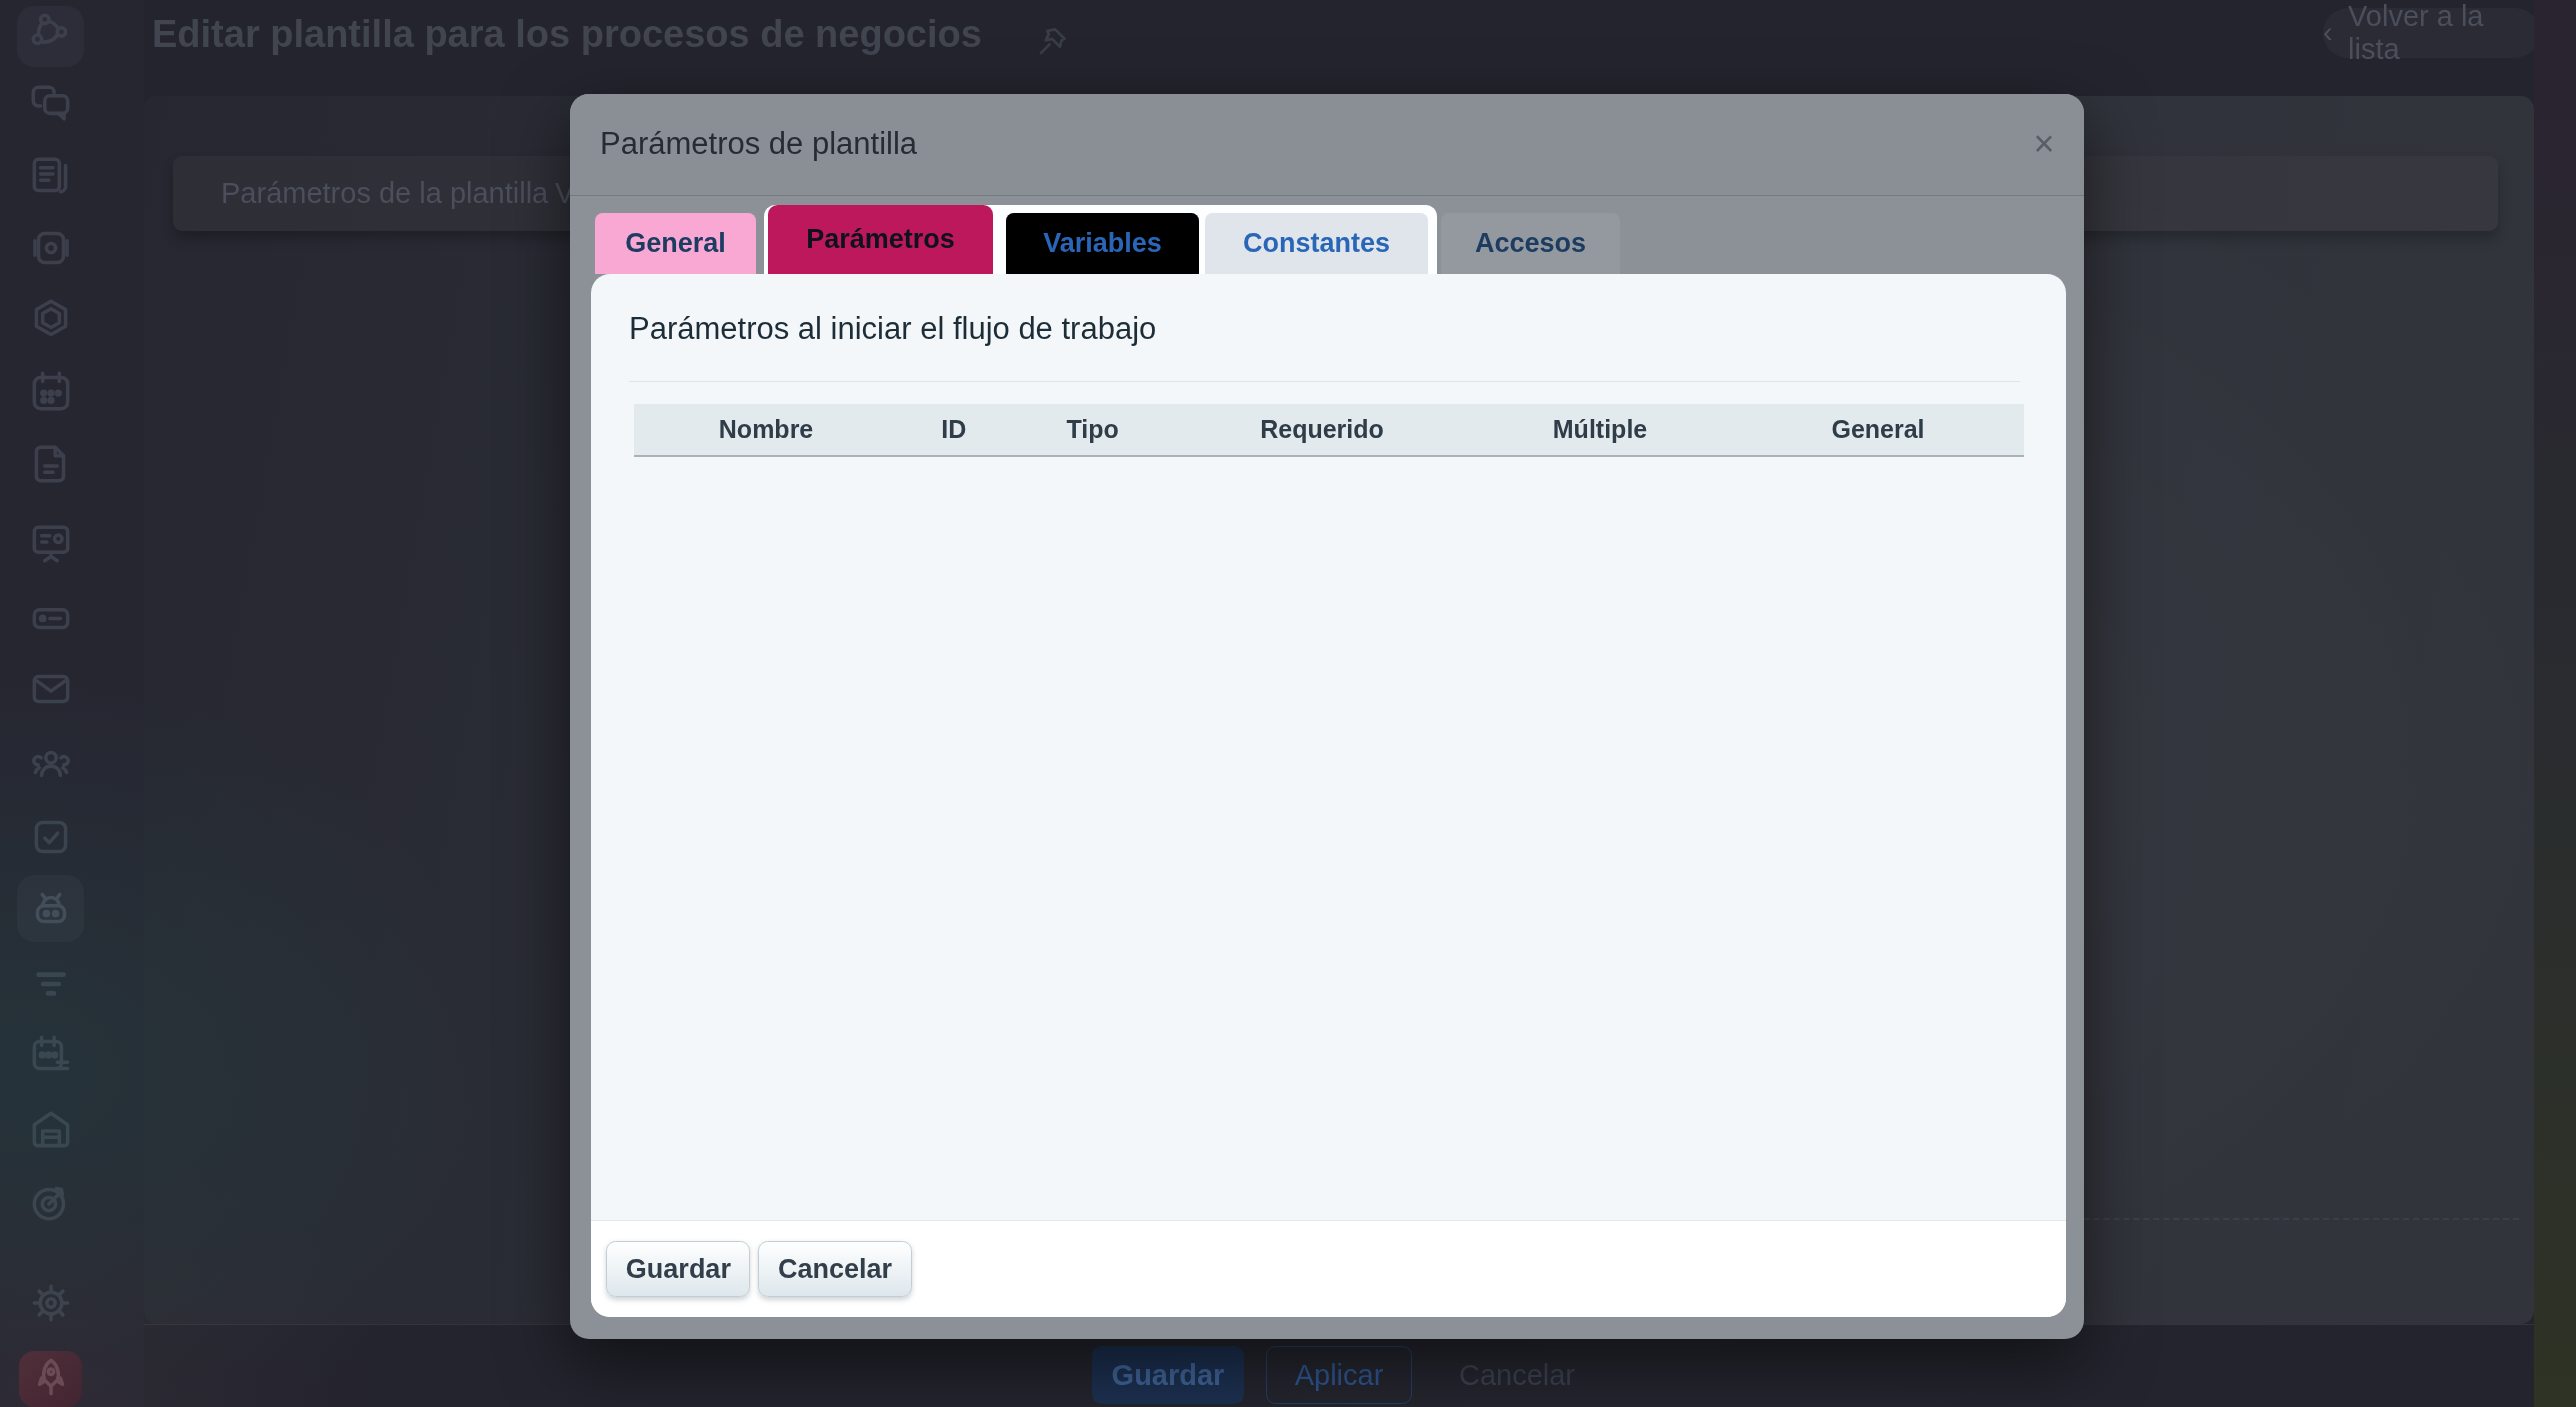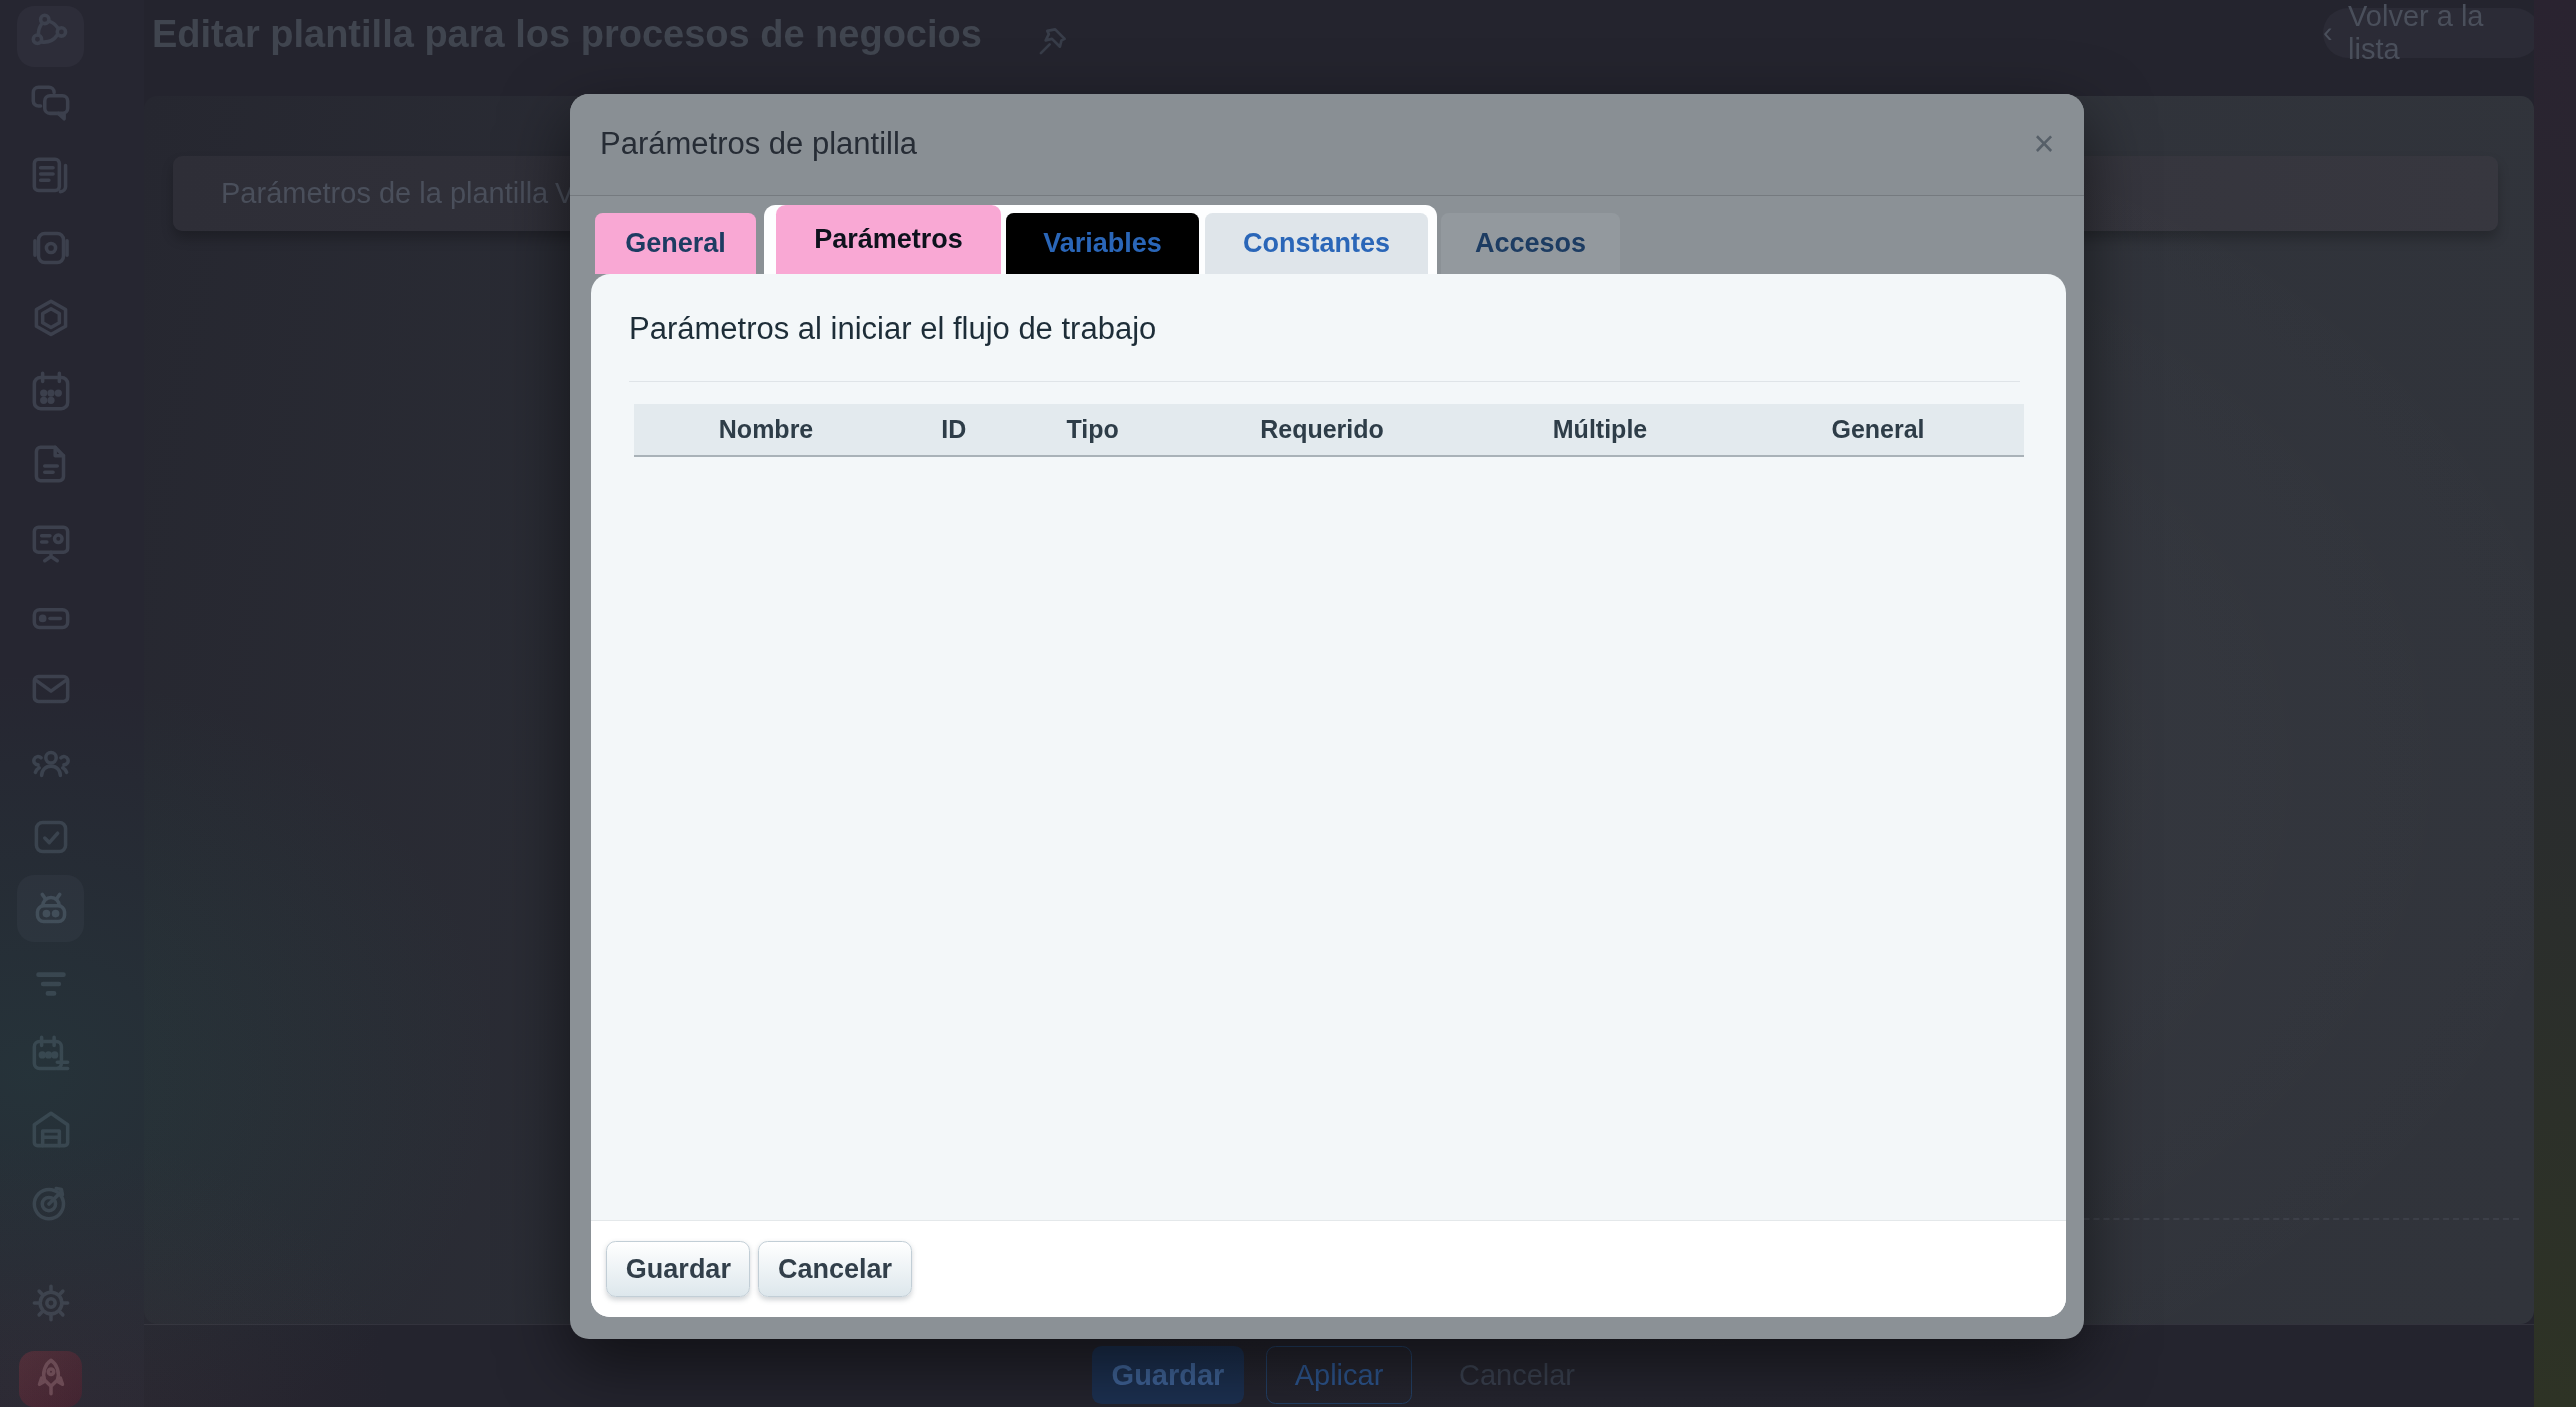--- a/index.html
+++ b/index.html
@@ -46,21 +46,21 @@
     background:#898f94;border-bottom:1.9px solid rgba(0,0,0,0.14);box-sizing:border-box;}
   .modal-title{left:30px;top:0;height:100px;line-height:100px;font-size:31px;font-weight:500;color:#262c35;}
   .modal-close{left:1451px;top:27px;width:46px;height:46px;font-size:36px;color:#565f68;
     display:flex;align-items:center;justify-content:center;cursor:default;}
   .tab{position:absolute;display:flex;align-items:center;justify-content:center;
     font-weight:bold;font-size:27px;box-sizing:border-box;}
   .tab-general{left:25px;top:119px;width:161px;height:61px;background:#f9a8d4;
     border-radius:7.7px 7.7px 0 0;color:#1d3c62;}
   .tab-platform{left:194px;top:111px;width:673px;height:69px;background:#fdfeff;
     border-radius:11.5px 11.5px 0 0;}
-  .tab-parametros{left:12px;top:0;width:225px;height:69px;background:#f9a8d4;
+  .tab-parametros{left:4px;top:0;width:225px;height:69px;background:#be185d;
     border-radius:9.6px 9.6px 0 0;color:#0e121d;}
   .tab-variables{left:242px;top:7.7px;width:193px;height:61px;background:#000000;
     border-radius:7.7px 7.7px 0 0;color:#2a66b8;}
   .tab-constantes{left:441px;top:7.7px;width:223px;height:61px;background:#dfe5ea;
     border-radius:7.7px 7.7px 0 0;color:#2a66b8;}
   .tab-accesos{left:871px;top:119px;width:179px;height:61px;background:#93999e;
     border-radius:7.7px 7.7px 0 0;color:#1d3c62;}
   .modal-card{left:21px;top:180px;width:1467px;height:1043px;border-radius:19px;background:#f3f7f9;padding-left:8px;}
   .card-heading{left:38px;top:23px;height:63px;line-height:63px;font-size:31px;font-weight:500;color:#1d2d38;}
   .tour-box{left:1176px;top:17.3px;width:279px;height:73px;border:6.7px solid #f14b3a;

